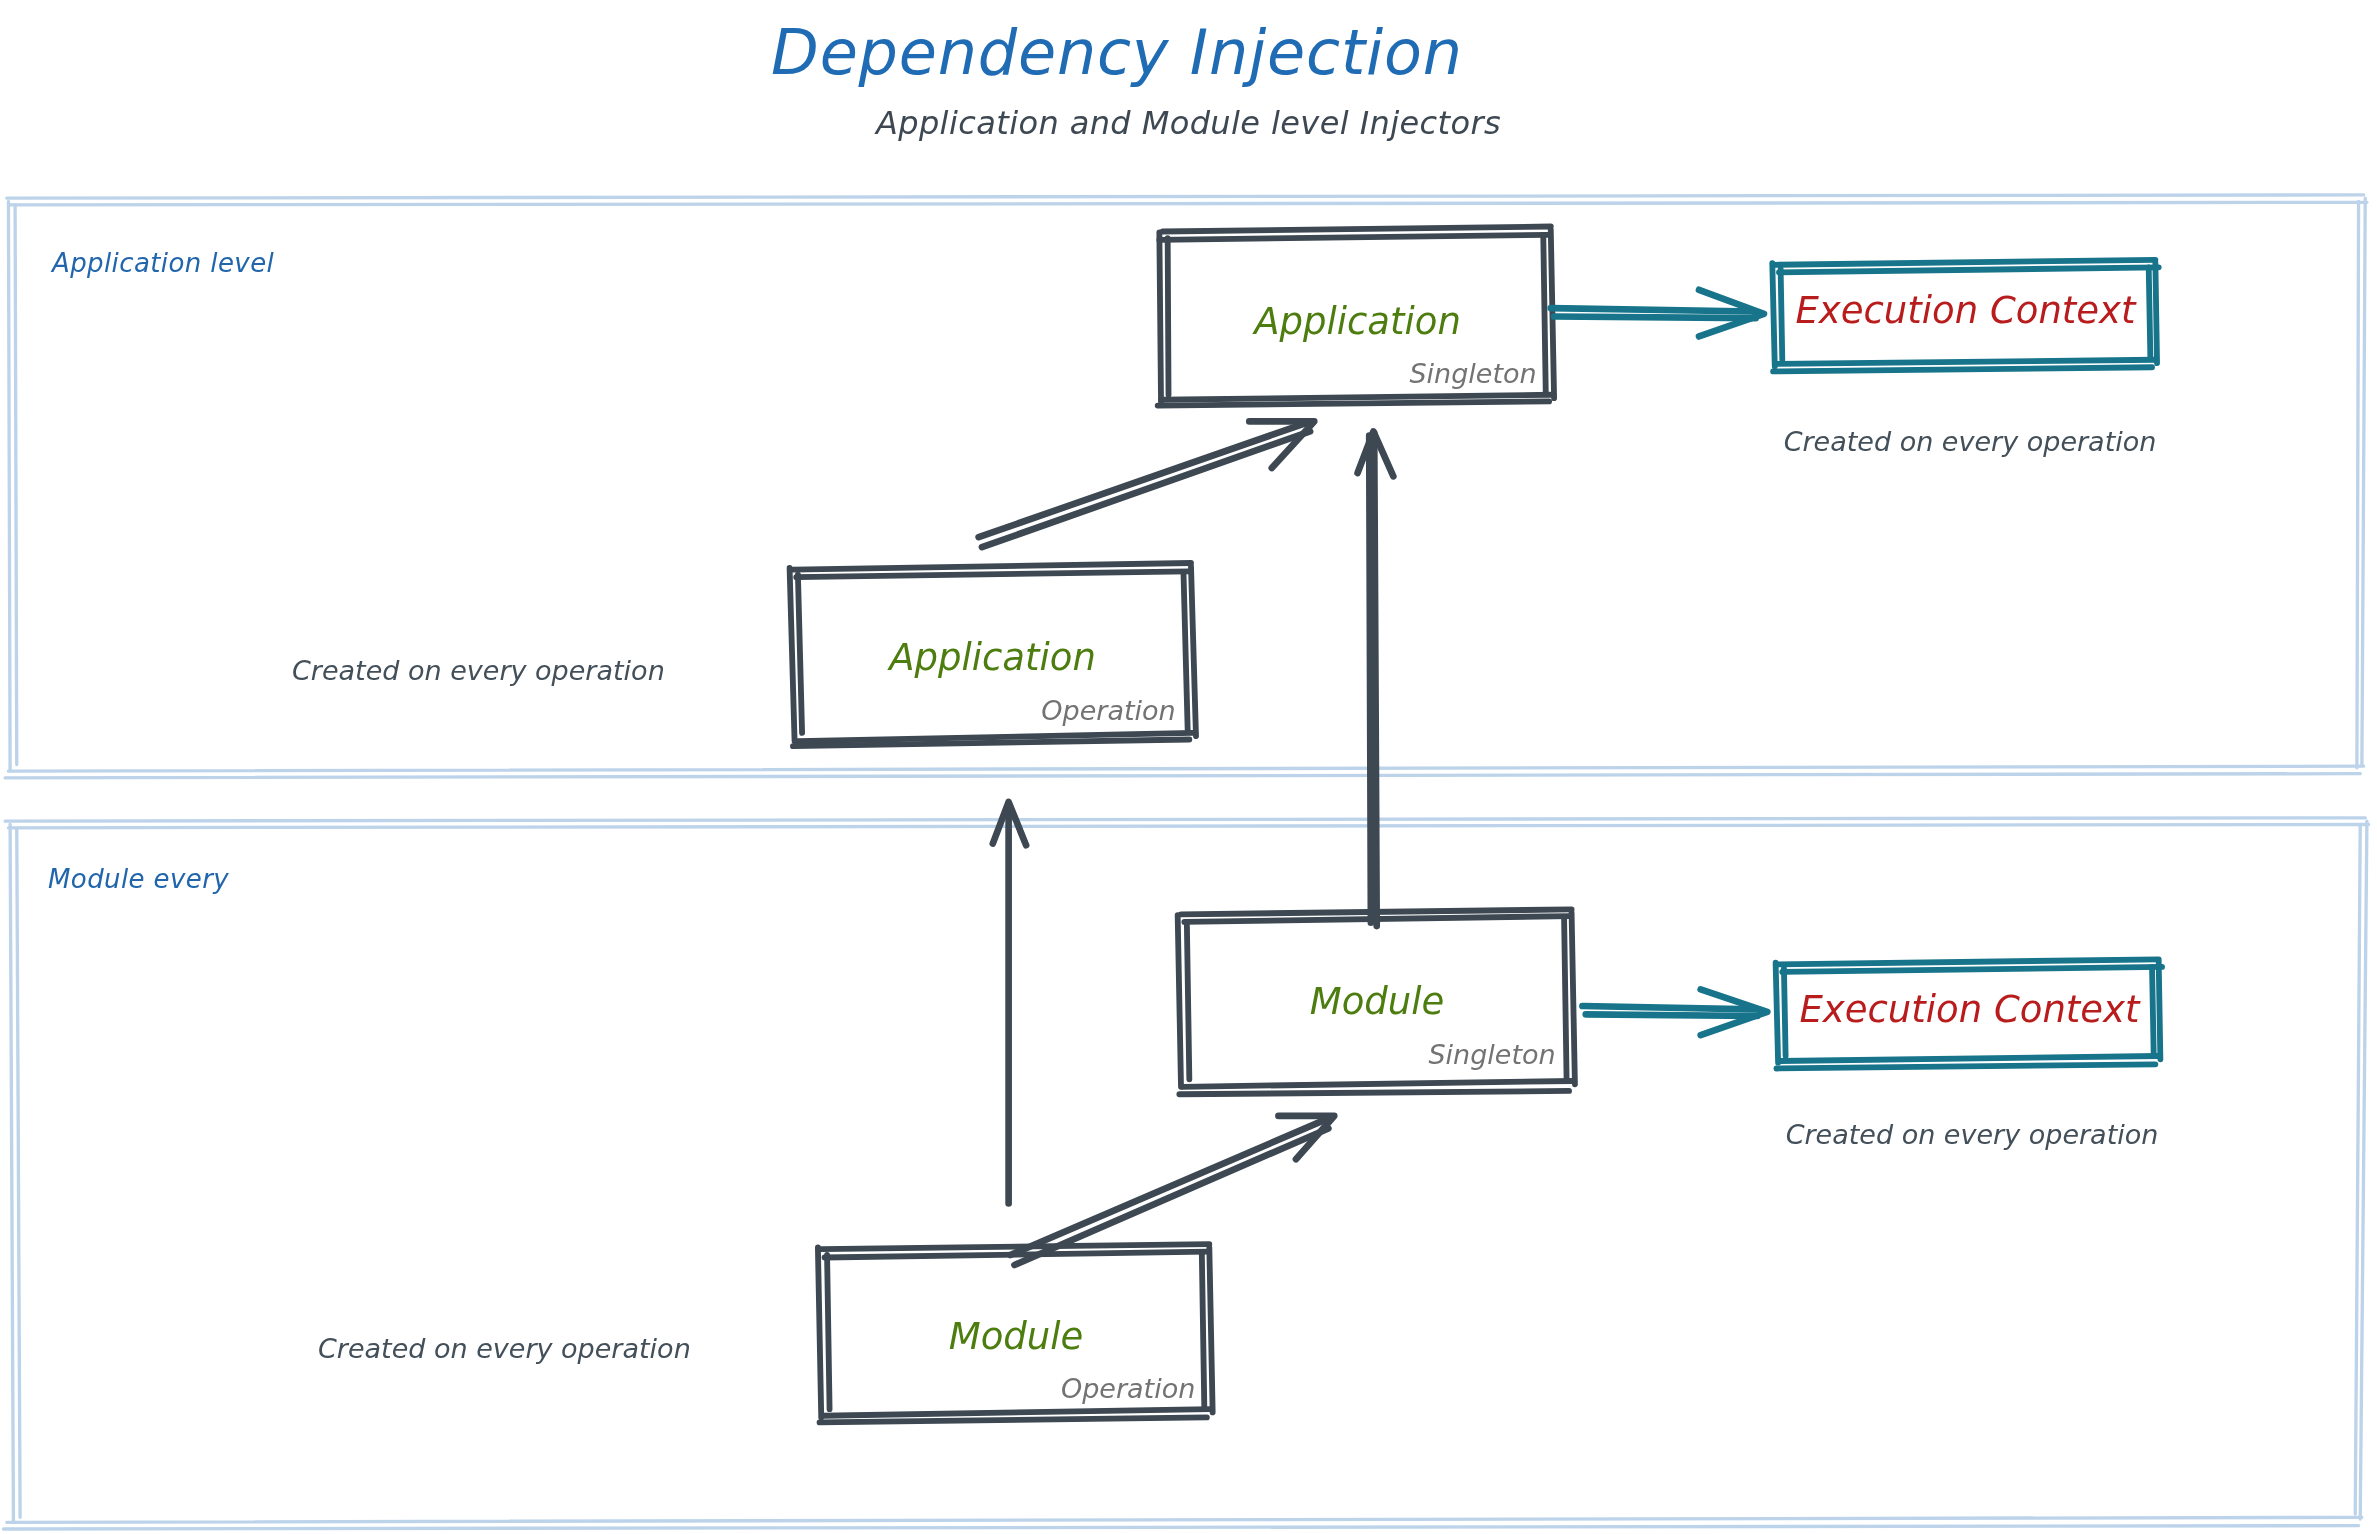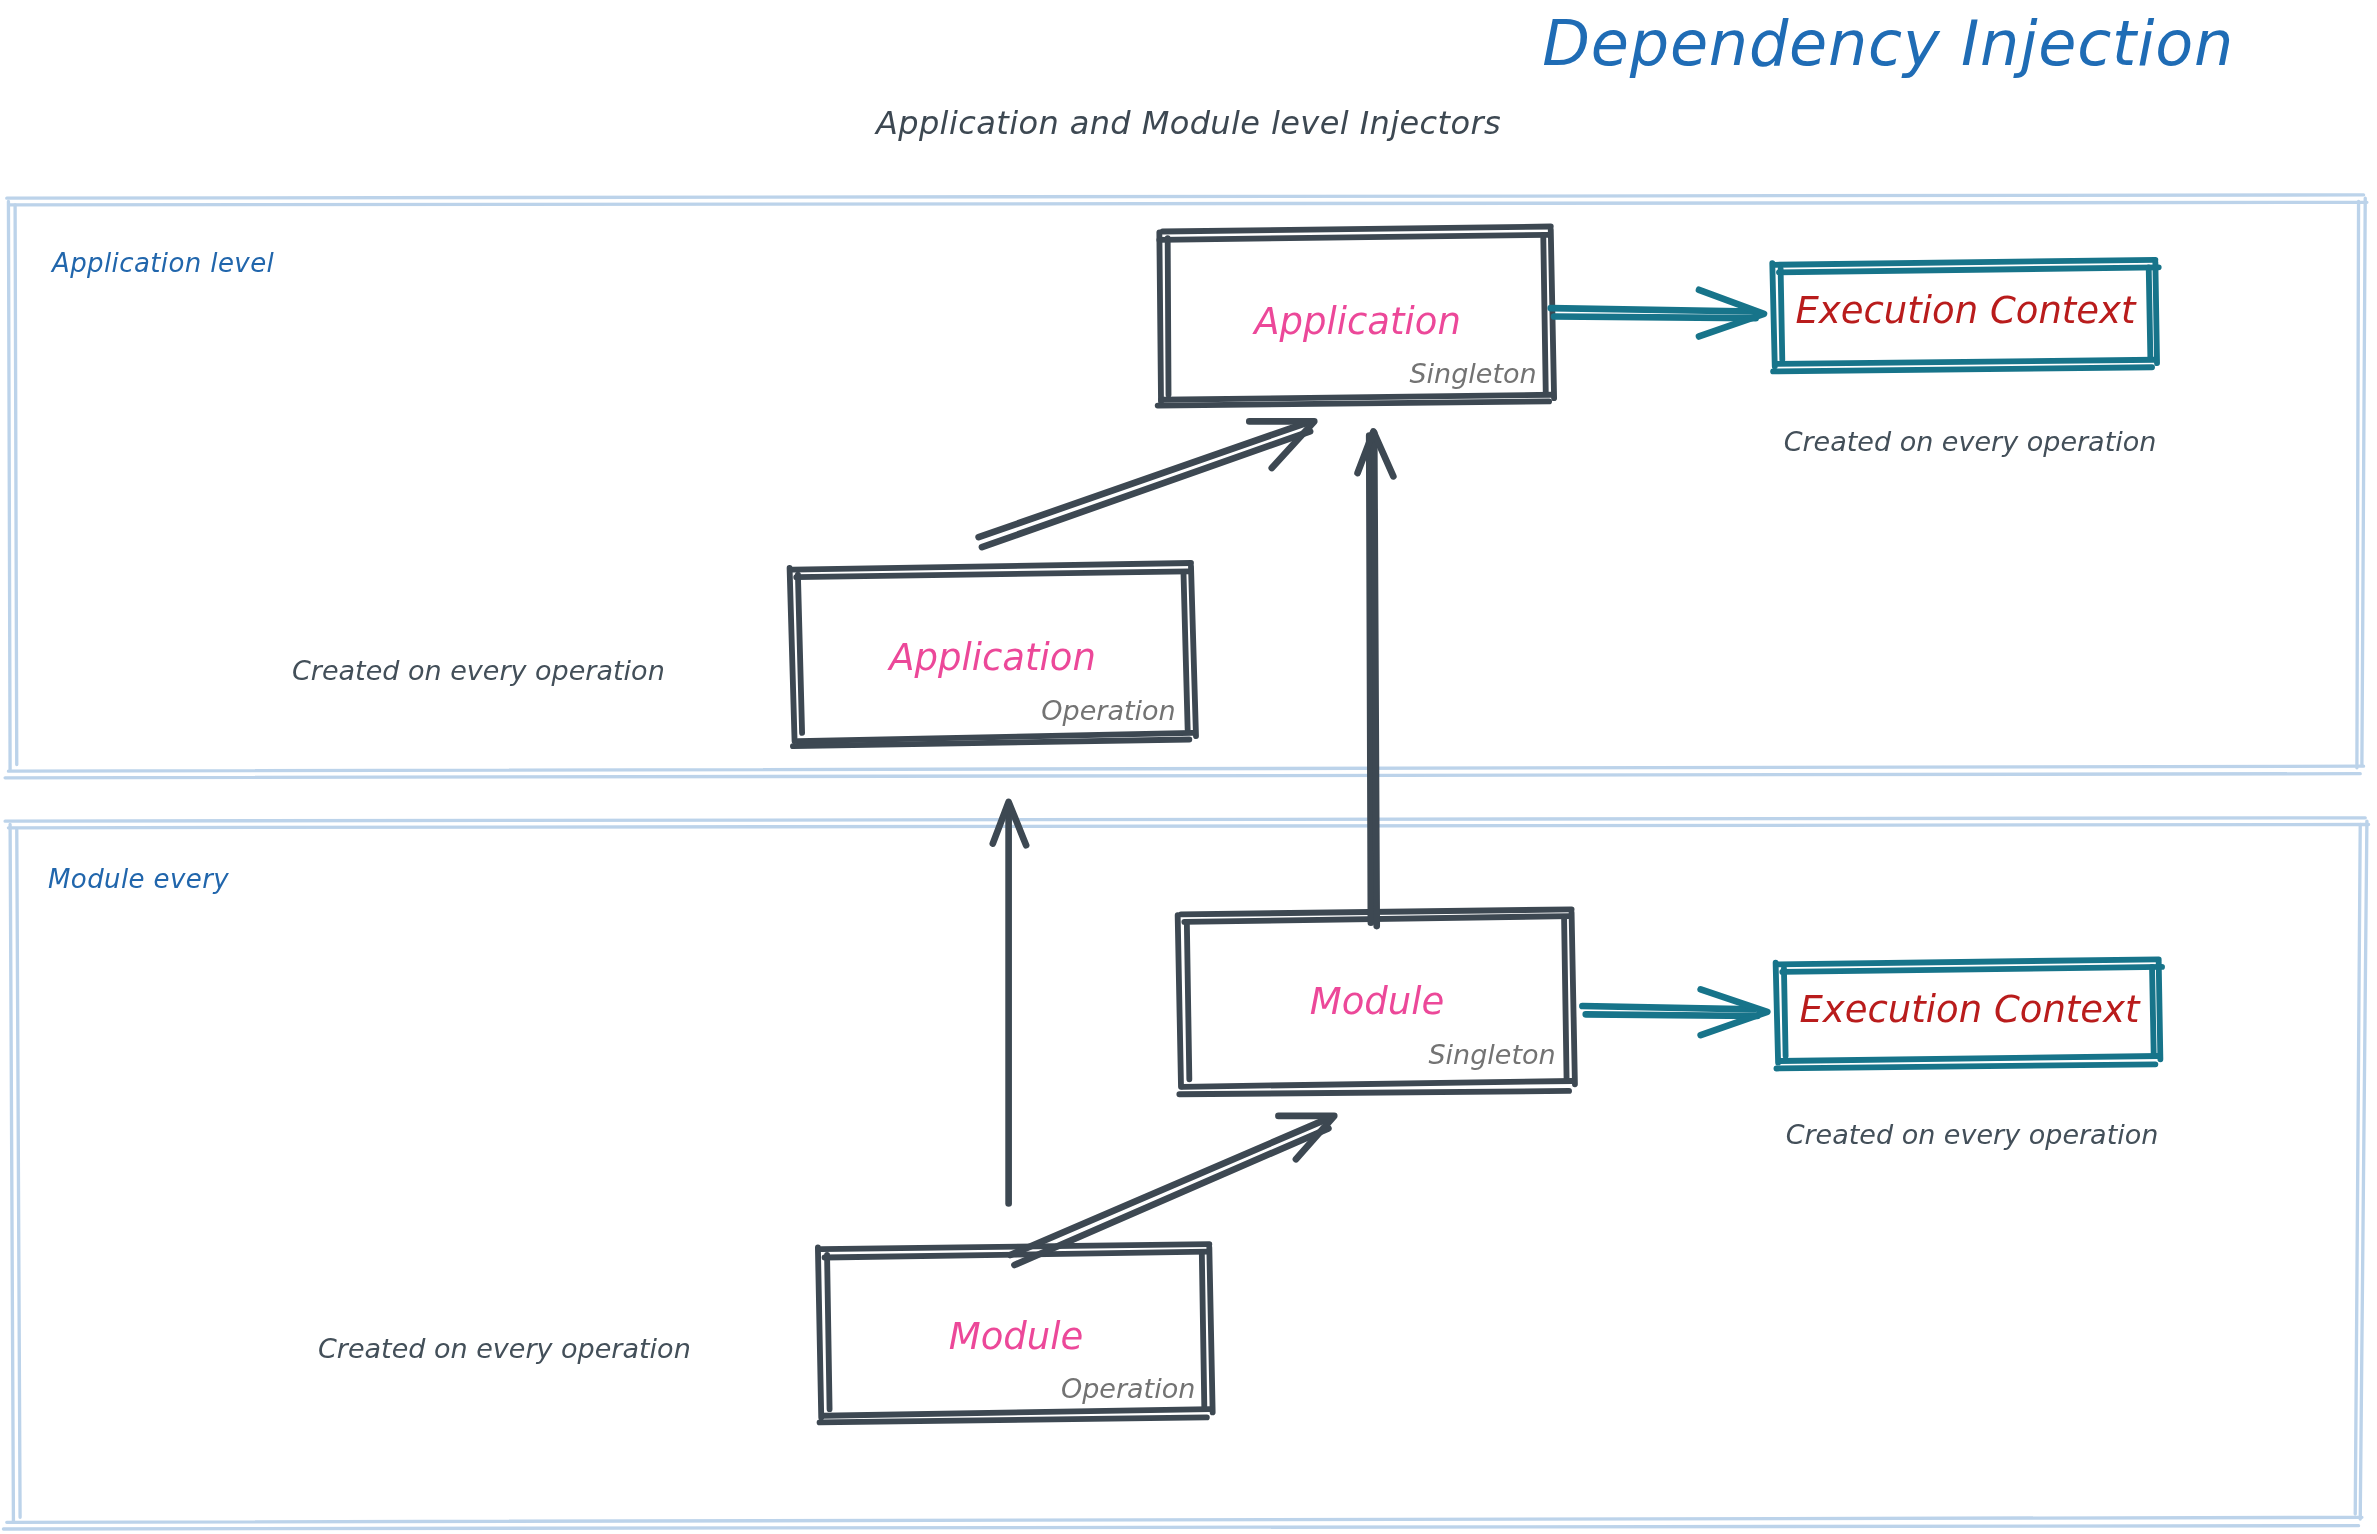--- a/index.html
+++ b/index.html
@@ -45,21 +45,21 @@
     letter-spacing: 0.4px;
   }
   .panel-label {
     font-size: 26px;
     color: #2166ac;
     font-style: italic;
     letter-spacing: 0.4px;
   }
   .box-title {
     font-size: 37px;
-    color: #ec4899;
+    color: #4d7c0f;
     font-style: italic;
   }
   .box-sub {
     font-size: 27px;
     color: #737373;
     font-style: italic;
   }
   .ec-text {
     font-size: 37px;
     color: #b91c1c;
@@ -71,21 +71,21 @@
     font-style: italic;
     margin-top: 16px;
   }
   .center { text-align: center; }
 </style>
 </head>
 <body>
 
 <div id="canvas">
 
-  <div class="txt title center" style="left:0; top:13px; width:2234px;text-align:right;">Dependency Injection</div>
+  <div class="txt title center" style="left:0; top:22px; width:2234px;">Dependency Injection</div>
   <div class="txt subtitle center" style="left:0; top:107px; width:2377px;text-align:center;">Application and Module level Injectors</div>
 
   <svg class="layer" viewBox="0 0 2854 1842">
 
     <g fill="none" stroke="#bcd3ea" stroke-width="4" stroke-linecap="round">
       <path d="M8 238 L2838 234"></path>
       <path d="M12 246 L2842 243"></path>
       <path d="M2840 238 L2836 918"></path>
       <path d="M2832 242 L2830 922"></path>
       <path d="M2838 920 L10 926"></path>

